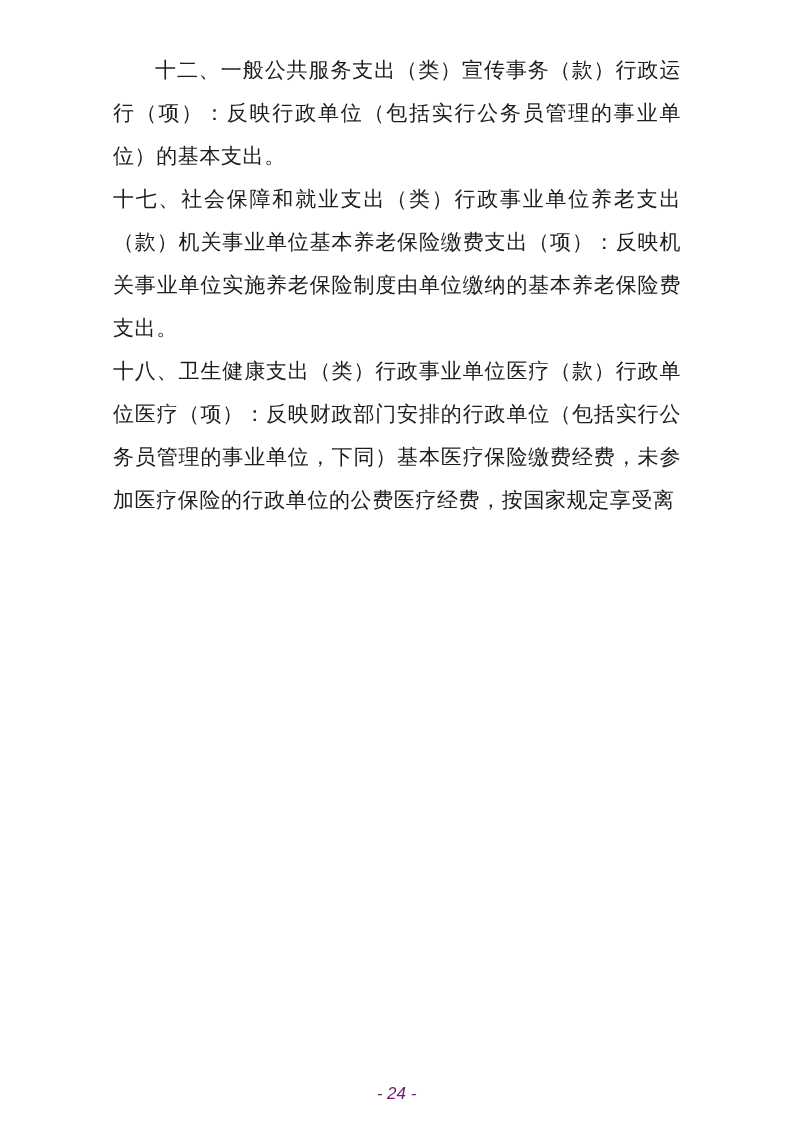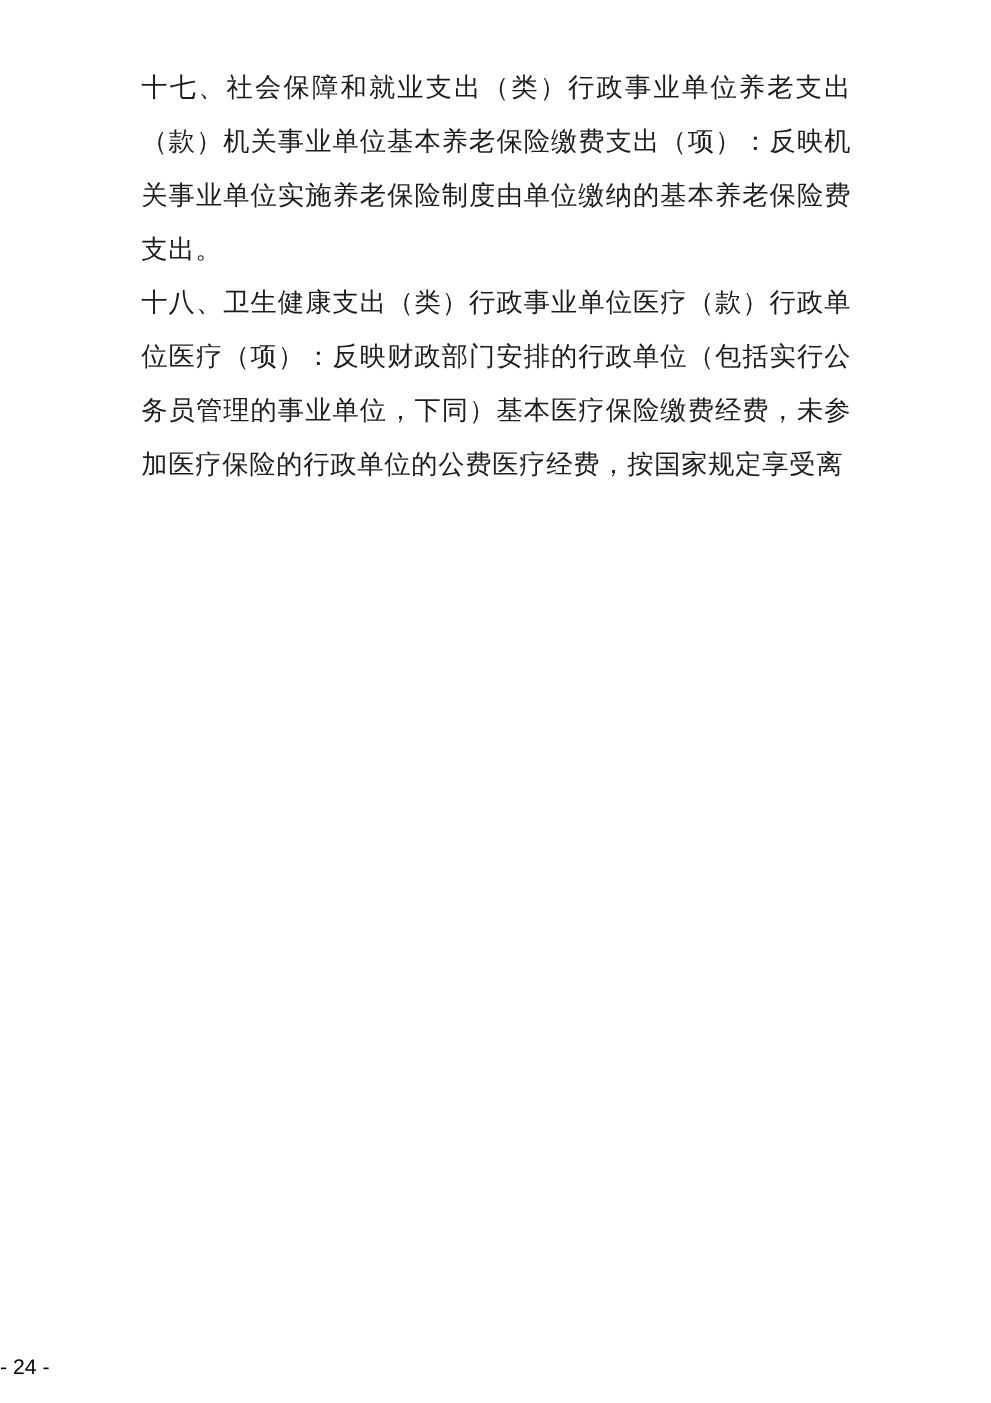--- a/index.html
+++ b/index.html
@@ -35,31 +35,34 @@
     text-indent: 2em;
   }
   .para.space-after {
     margin-bottom: 43px;
   }
   .footer {
     position: absolute;
     left: 0;
     right: 0;
     top: 1083px;
+    text-align: center;
     font-family: "Liberation Sans", sans-serif;
     font-size: 17px;
     line-height: 22px;
-    color: #000000;
+    color: #701a75;
+    font-style: italic;
   }
 </style>
 </head>
 <body>
 
 <div class="page">
   <main class="content">
 
+  <p class="para indent">十二、一般公共服务支出（类）宣传事务（款）行政运行（项）：反映行政单位（包括实行公务员管理的事业单位）的基本支出。</p>
       <p class="para">十七、社会保障和就业支出（类）行政事业单位养老支出（款）机关事业单位基本养老保险缴费支出（项）：反映机关事业单位实施养老保险制度由单位缴纳的基本养老保险费支出。</p>
       <p class="para">十八、卫生健康支出（类）行政事业单位医疗（款）行政单位医疗（项）：反映财政部门安排的行政单位（包括实行公务员管理的事业单位，下同）基本医疗保险缴费经费，未参加医疗保险的行政单位的公费医疗经费，按国家规定享受离</p>
     </main>
   <footer class="footer">
     <span>- 24 -</span>
   </footer>
 </div>
 
 </body></html>

